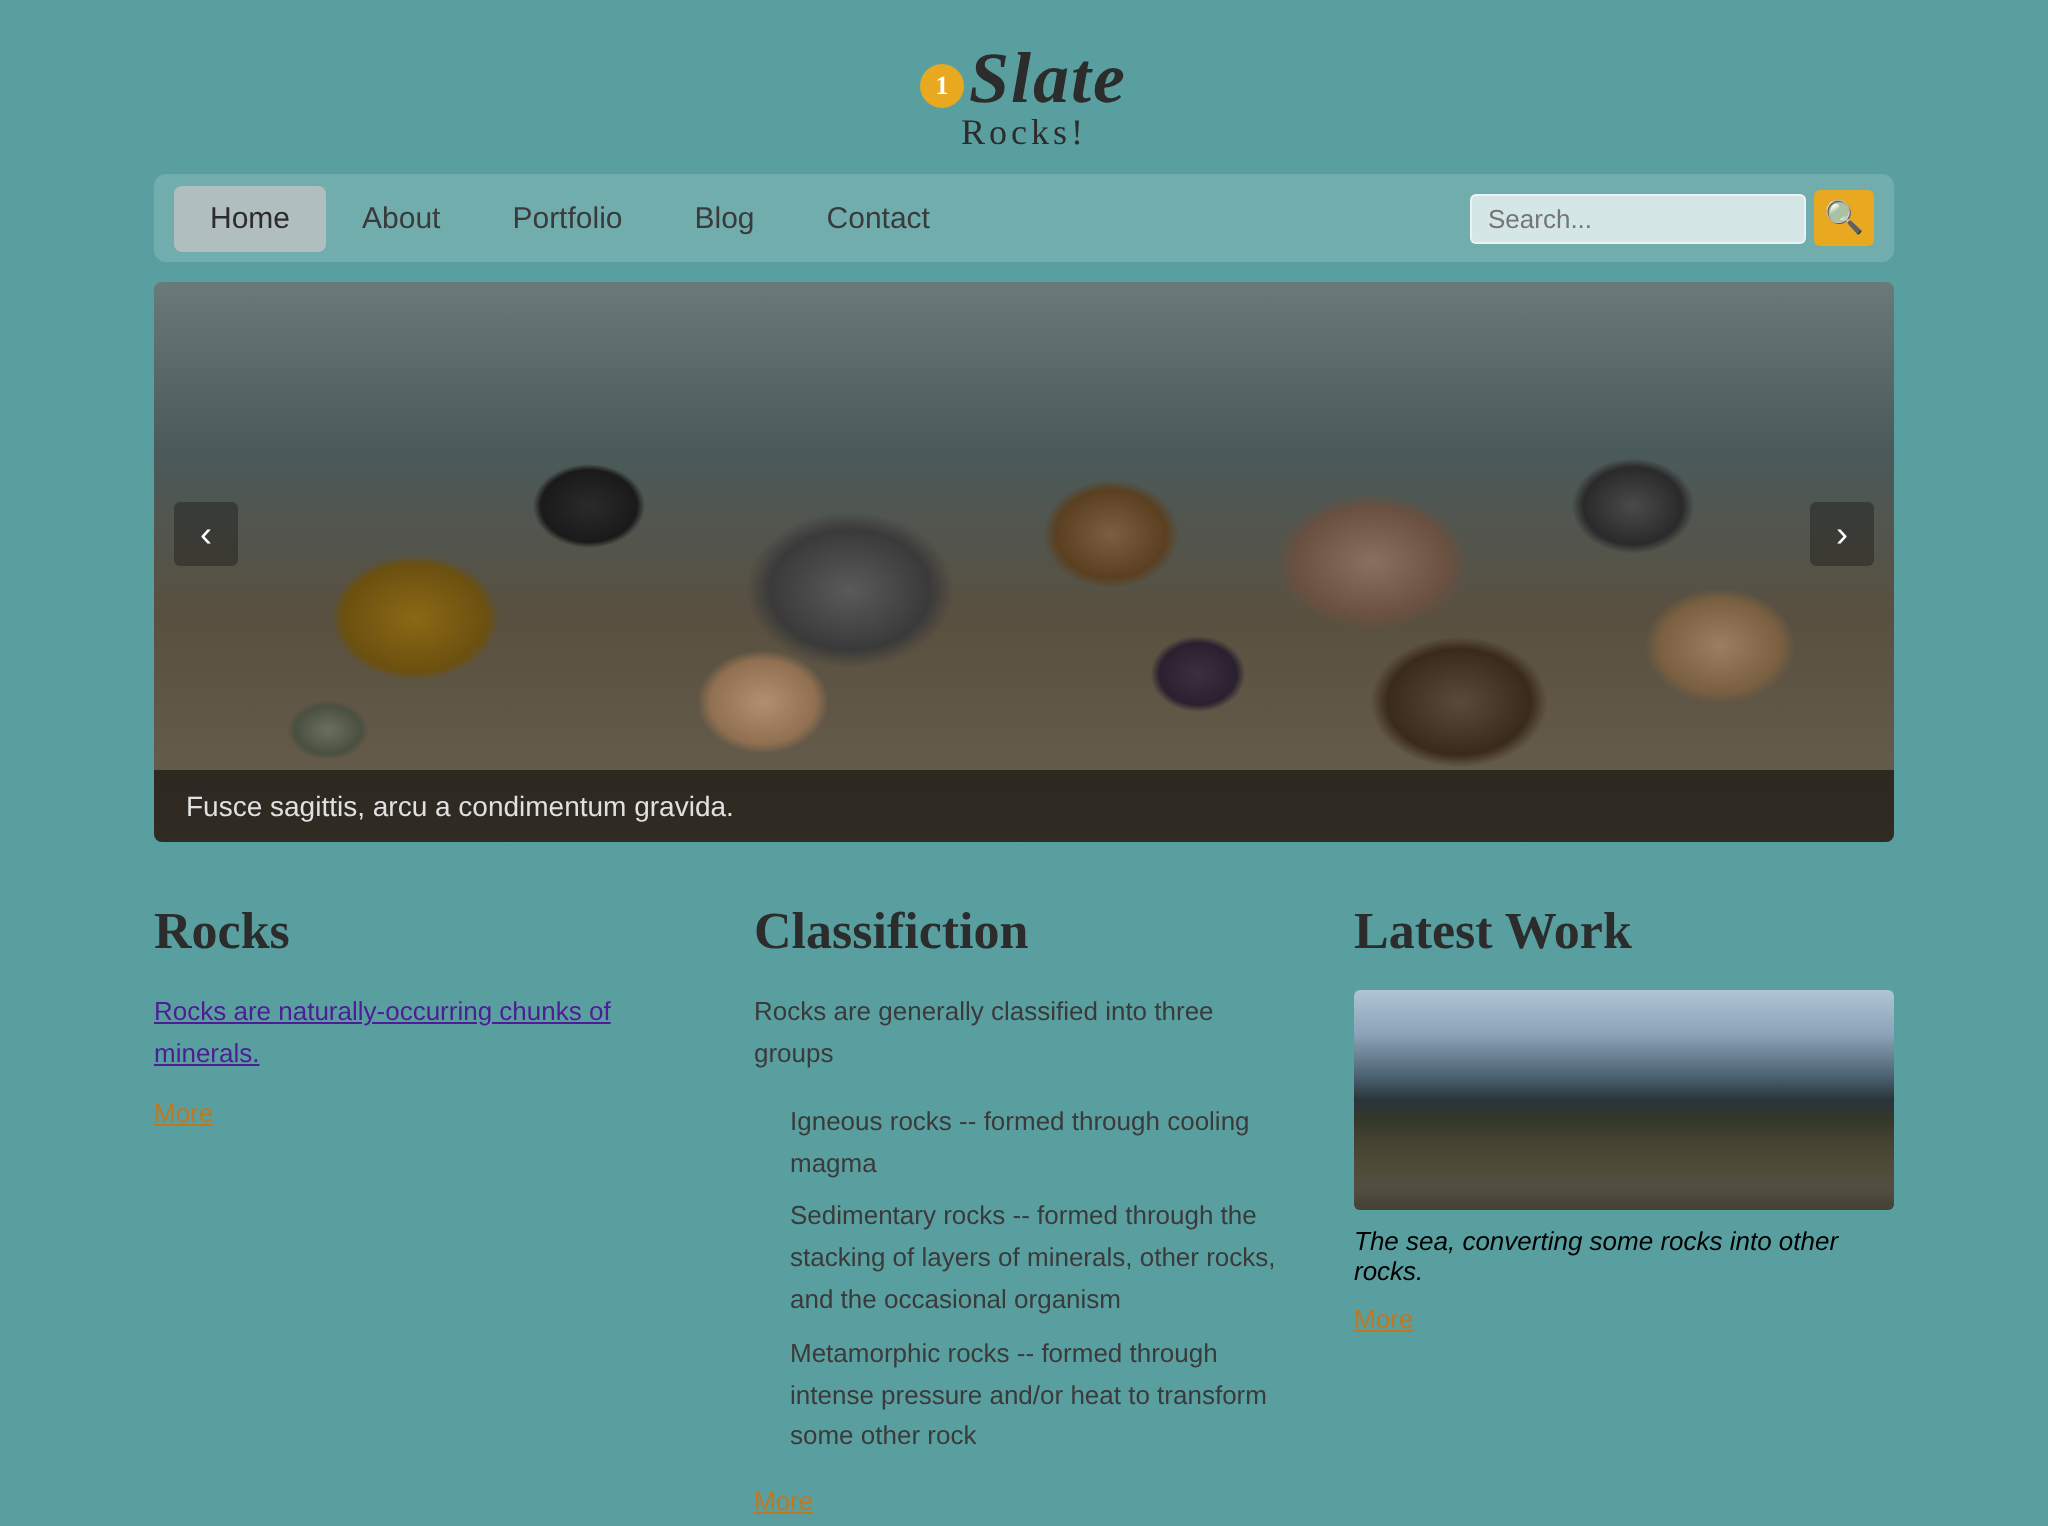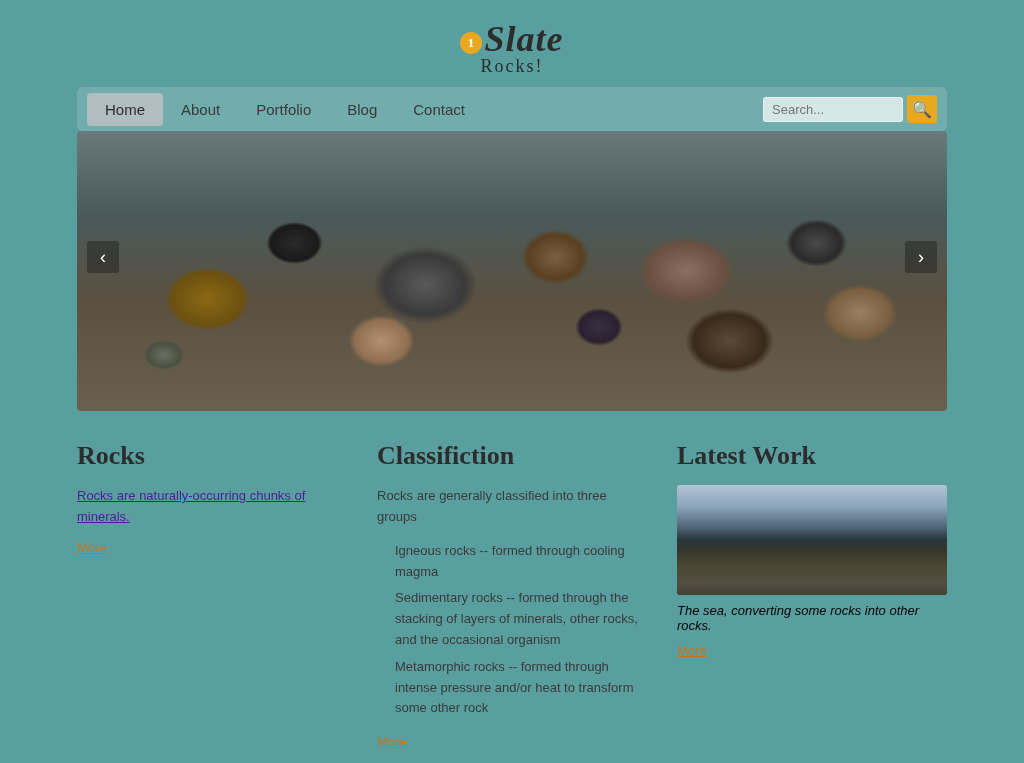--- a/index.html
+++ b/index.html
@@ -57,21 +57,21 @@
       border-radius: 6px;
       display: flex;
       align-items: center;
       padding: 0 10px;
       height: 44px;
       backdrop-filter: blur(2px);
     }
     .nav-wrapper {
       display: flex;
       justify-content: center;
-      margin-bottom: 0;
+      margin-bottom: 10px;
     }
     .nav-item {
       padding: 8px 18px;
       color: #3a3a3a;
       font-size: 15px;
       cursor: pointer;
       border-radius: 4px;
       font-family: Arial, sans-serif;
       font-weight: normal;
       position: relative;
@@ -85,21 +85,21 @@
       display: flex;
       align-items: center;
       gap: 4px;
     }
     .search-input {
       background: rgba(255,255,255,0.7);
       border: 1px solid rgba(255,255,255,0.5);
       border-radius: 3px;
       padding: 4px 8px;
       font-size: 13px;
-      width: 140px;
+      width: 168px;
       outline: none;
       color: #555;
     }
     .search-btn {
       background: #e8a820;
       border: none;
       border-radius: 3px;
       width: 30px;
       height: 28px;
       cursor: pointer;
@@ -295,20 +295,21 @@
         <span>🔍</span>
       </button>
     </div>
   </nav>
 </div>
 
 <div class="main-content">
 
   <div class="slider-container">
     <div class="slider-rocks"></div>
+    <div class="slider-caption">Fusce sagittis, arcu a condimentum gravida.</div>
     <button class="slider-prev">‹</button>
     <button class="slider-next">›</button>
   </div>
 
   <div class="three-col">
 
     <div class="col">
       <div class="col-title">Rocks</div>
       <p class="col-text">
         <span class="rocks-link">Rocks are naturally-occurring chunks of minerals.</span>

